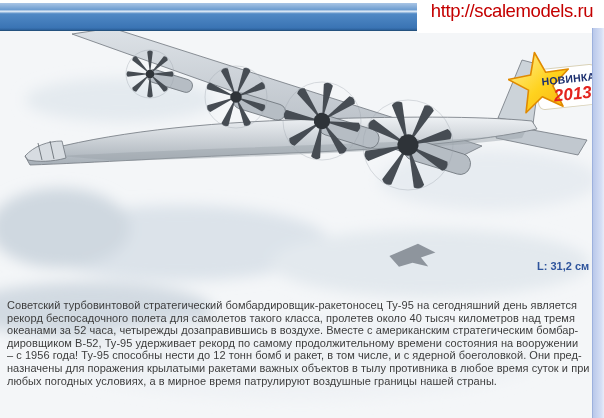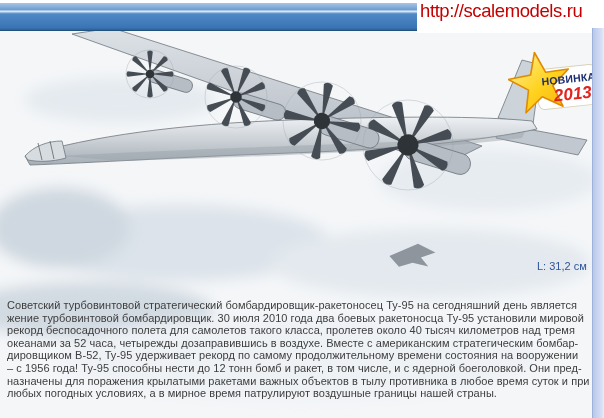--- a/index.html
+++ b/index.html
@@ -18,38 +18,39 @@
     color:#14386f;letter-spacing:.3px;white-space:nowrap;
   }
   .banner-accent{
     position:absolute;left:543px;top:13px;z-index:2;font-size:11px;font-weight:bold;
     color:#f59b00;letter-spacing:.5px;white-space:nowrap;
   }
   
   .watermark{
     position:absolute;left:417px;top:0;width:187px;height:33px;z-index:3;
     background:#ffffff;
+    text-align:center;
   }
   .watermark-url{
     font-size:18.5px;line-height:21px;color:#c40000;letter-spacing:-.4px;
     white-space:nowrap;padding-left:3px;font-weight:500;text-decoration:none;display:block;
   }
   
   .artwork{position:absolute;left:0;top:28px;width:604px;height:390px;z-index:0;}
   
   .right-strip{
     position:absolute;left:592px;top:28px;width:12px;height:390px;z-index:5;
     background:linear-gradient(to right,#b9c8ea,#d6dff5 70%,#eef2fb);
     border-left:1px solid #9db1dd;
   }
   
   .badge{position:absolute;left:508px;top:46px;width:92px;height:74px;z-index:4;}
   
   .length-label{
-    position:absolute;left:537px;top:260px;z-index:2;font-size:11px;font-weight:normal;
+    position:absolute;left:537px;top:260px;z-index:2;font-size:11px;font-weight:bold;
     color:#2e549c;white-space:nowrap;
   }
   
   .description{
     position:absolute;left:7px;top:291px;width:586px;z-index:2;color:#3d3d3d;margin-top:8px;
   }
   .description .line{
     font-size:11px;line-height:12.6px;letter-spacing:.05px;white-space:nowrap;
   }
 </style>
@@ -191,21 +192,20 @@
       <text x="64" y="54" text-anchor="middle" font-size="17" font-weight="bold" font-style="italic" font-family="Liberation Sans, sans-serif" fill="#e3231e">2013</text>
     </g>
   </svg>
 
   <div class="length-label">L: 31,2 см</div>
 
   <div class="right-strip"></div>
 
   <div class="description">
     <div class="line">Советский турбовинтовой стратегический бомбардировщик-ракетоносец Ту-95 на сегодняшний день является</div>
-    <div class="line">жение турбовинтовой бомбардировщик. 30 июля 2010 года два боевых ракетоносца Ту-95 установили мировой</div>
     <div class="line">рекорд беспосадочного полета для самолетов такого класса, пролетев около 40 тысяч километров над тремя</div>
     <div class="line">океанами за 52 часа, четырежды дозаправившись в воздухе. Вместе с американским стратегическим бомбар-</div>
     <div class="line">дировщиком B-52, Ту-95 удерживает рекорд по самому продолжительному времени состояния на вооружении</div>
     <div class="line">– с 1956 года! Ту-95 способны нести до 12 тонн бомб и ракет, в том числе, и с ядерной боеголовкой. Они пред-</div>
     <div class="line">назначены для поражения крылатыми ракетами важных объектов в тылу противника в любое время суток и при</div>
     <div class="line">любых погодных условиях, а в мирное время патрулируют воздушные границы нашей страны.</div>
   </div>
 
 </div>
 

